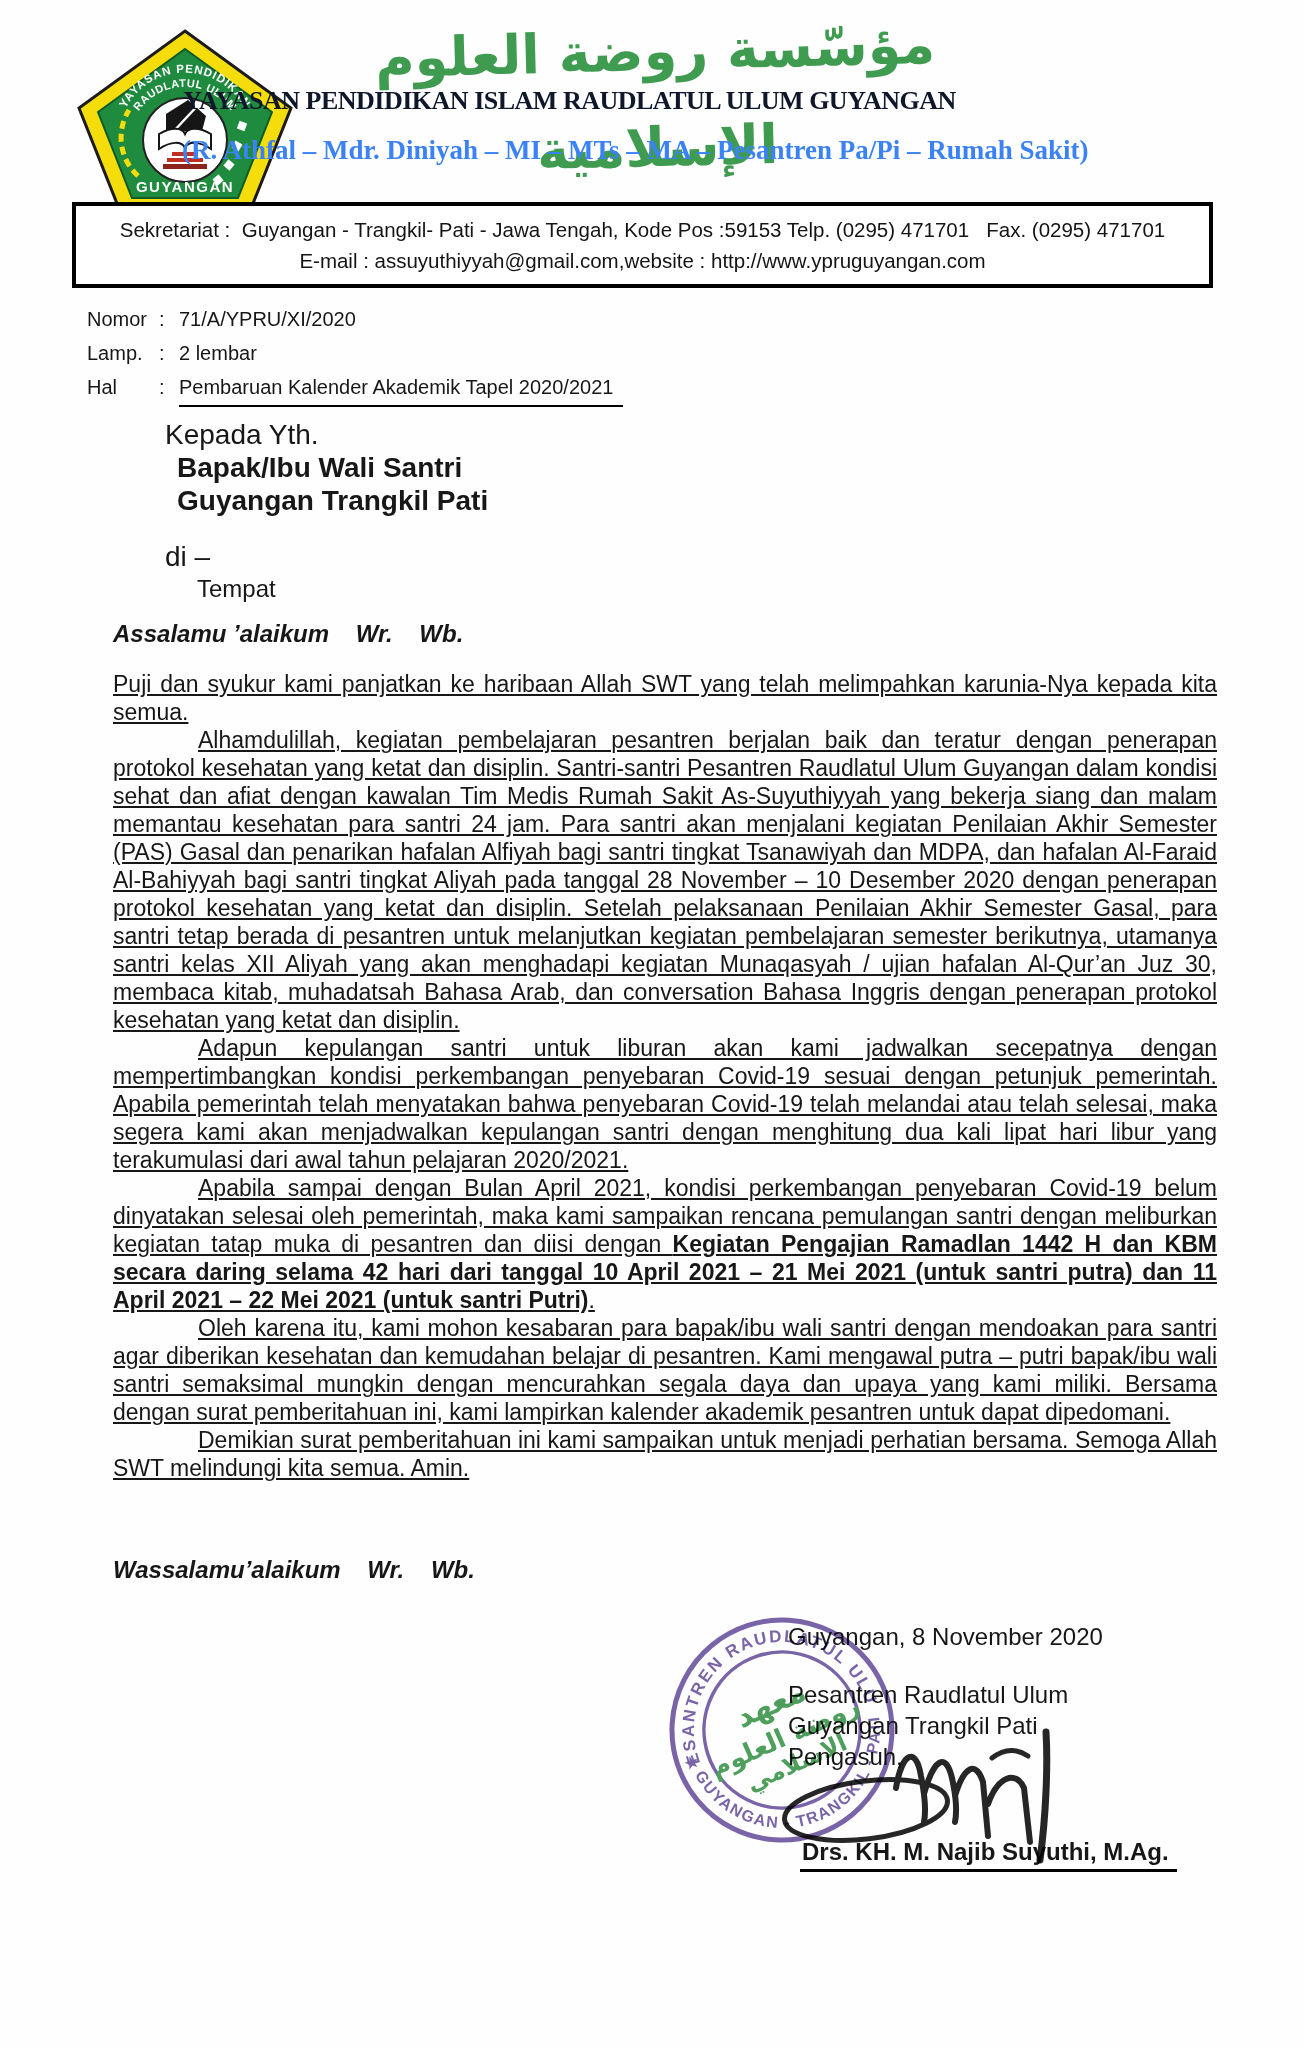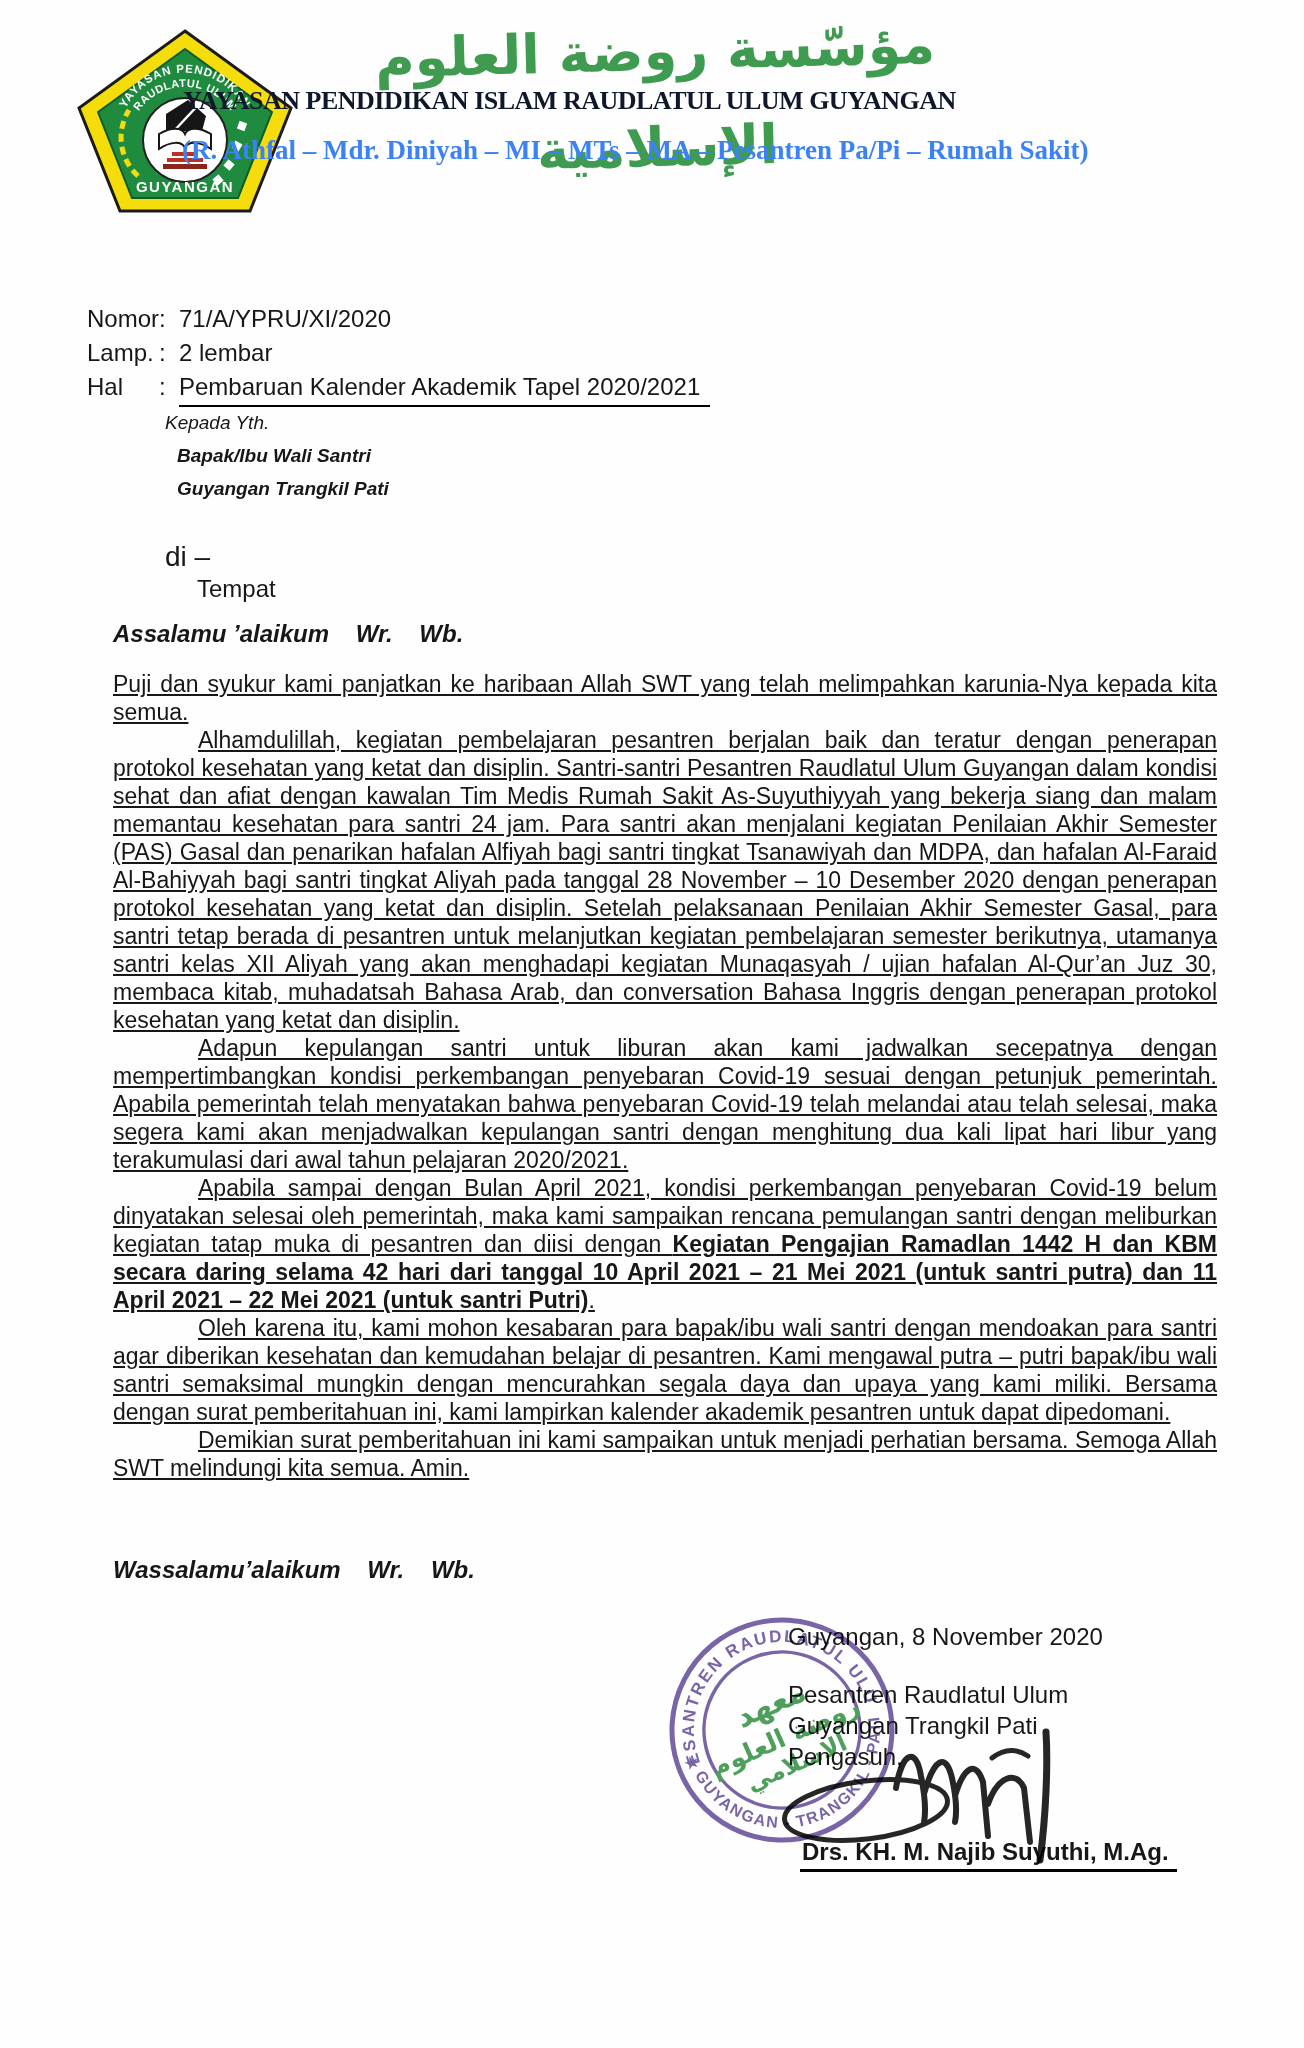--- a/index.html
+++ b/index.html
@@ -26,28 +26,28 @@
     font-family:"Liberation Serif", serif; font-weight:bold; font-size:27px;
     margin-top:19px; white-space:nowrap; color:#3b82f6;
   }
   .sek-box {
     position:absolute; left:72px; top:202px; width:1141px; height:86px;
     border:4px solid #000; background:#fff; text-align:center; padding-top:8px;
   }
   .sek-line { font-size:20.5px; line-height:31px; white-space:pre; color:#141414; }
 
   
-  .meta { position:absolute; left:87px; top:302px; font-size:24px; }
+  .meta { position:absolute; left:87px; top:302px; font-size:20px; }
   .mrow { display:flex; height:34px; align-items:baseline; line-height:34px; }
   .mlabel { width:72px; }
   .mcolon { width:20px; }
   .hal-underline { border-bottom:2.5px solid #000; padding:0 10px 1px 0; }
 
   
-  .recipient { position:absolute; left:165px; top:406px; font-size:19px; line-height:33px;font-style:italic; }
+  .recipient { position:absolute; left:165px; top:418px; font-size:28px; line-height:33px; }
   .recipient .bold { font-weight:bold;margin-left:12px; }
   .di { position:absolute; left:165px; top:541px; font-size:28px; }
   .tempat { position:absolute; left:197px; top:575px; font-size:24px; }
 
   .greeting, .closing {
     position:absolute; left:113px; font-size:24px; font-weight:bold; font-style:italic;
     white-space:pre;
   }
   .greeting { top:620px; }
   .closing { top:1556px; }
@@ -108,20 +108,24 @@
     <text x="111" y="164" text-anchor="middle" font-size="15" font-weight="bold" fill="#ffffff" letter-spacing="1.5">GUYANGAN</text>
   </svg>
 
   <div class="calligraphy">مؤسّسة روضة العلوم الإسلامية</div>
 
   <div class="org-block">
     <div class="org-title">YAYASAN PENDIDIKAN ISLAM RAUDLATUL ULUM GUYANGAN</div>
     <div class="org-units">(R. Athfal – Mdr. Diniyah – MI – MTs – MA – Pesantren Pa/Pi – Rumah Sakit)</div>
   </div>
 
+  <div class="sek-box">
+    <div class="sek-line">Sekretariat :  Guyangan - Trangkil- Pati - Jawa Tengah, Kode Pos :59153 Telp. (0295) 471701   Fax. (0295) 471701</div>
+    <div class="sek-line">E-mail : assuyuthiyyah@gmail.com,website : http://www.ypruguyangan.com</div>
+  </div>
 
   <div class="meta">
     <div class="mrow">
       <span class="mlabel">Nomor</span>
       <span class="mcolon">:</span>
       <span>71/A/YPRU/XI/2020</span>
     </div>
     <div class="mrow">
       <span class="mlabel">Lamp.</span>
       <span class="mcolon">:</span>

